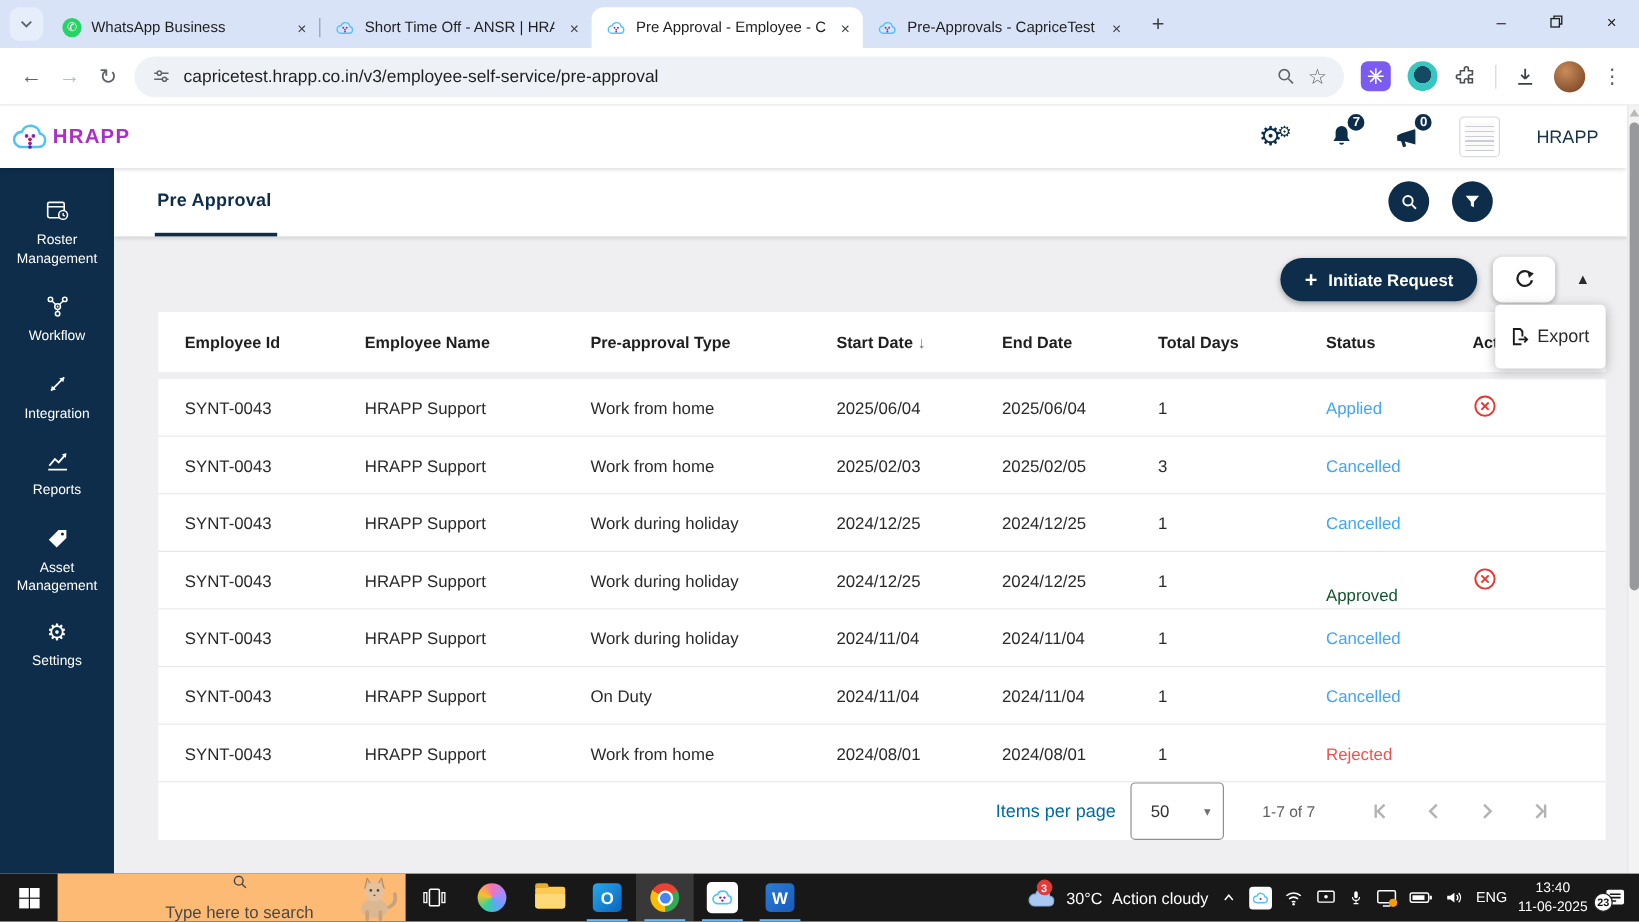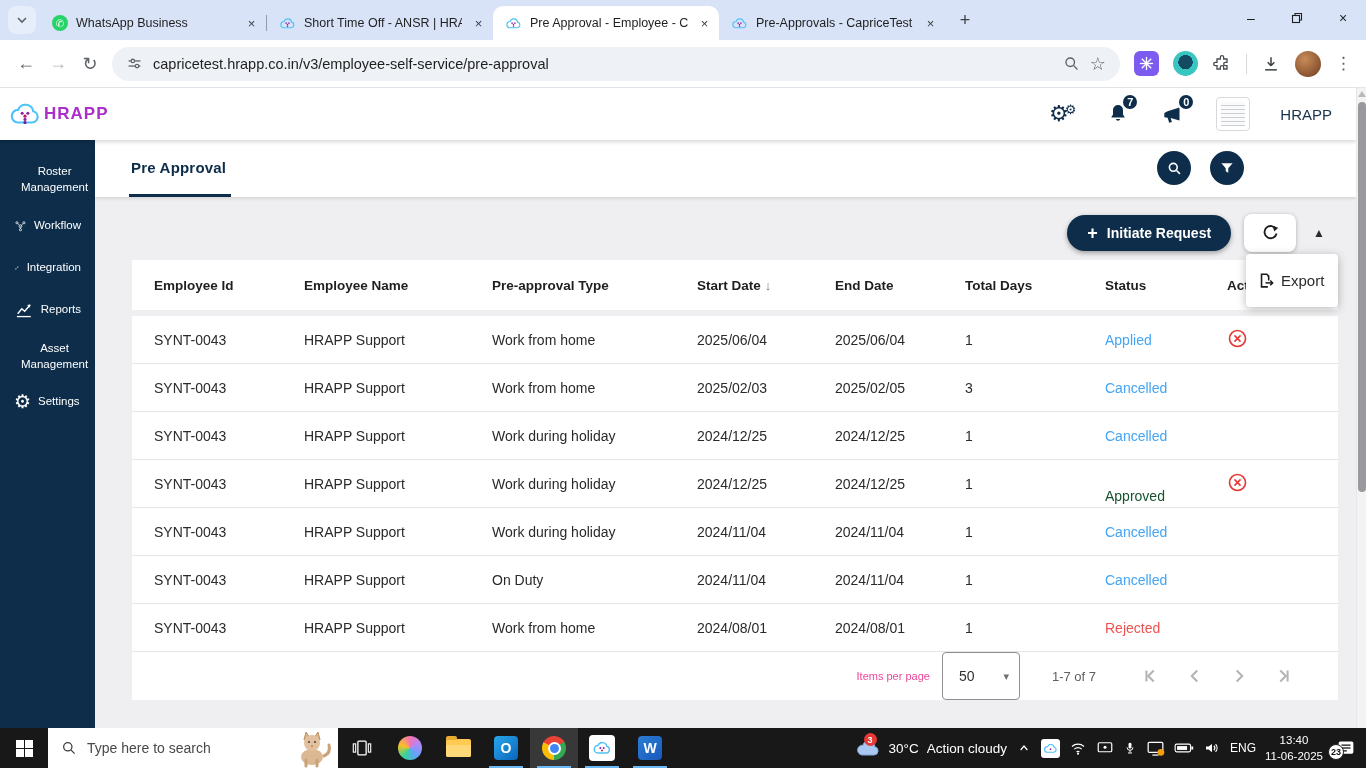--- a/index.html
+++ b/index.html
@@ -41,21 +41,21 @@
   .badge { position:absolute; top:-8px; right:-9px; min-width:18px; height:18px; padding:0 3px; border-radius:50%; background:#0d2d4a; color:#fff; font-size:11px; font-weight:700; display:flex; align-items:center; justify-content:center; border:2px solid #fff; }
   .gearchar { font-size:22px; color:#0d2d4a; line-height:1; }
   .gearchar .small { font-size:13px; vertical-align:top; margin-left:-4px; }
   .thumb { width:34px; height:34px; border-radius:4px; border:1px solid #d9d9d9; background:
       linear-gradient(#fff,#fff) , #fff; position:relative; overflow:hidden; }
   .thumb:before { content:""; position:absolute; inset:4px; background:repeating-linear-gradient(#fafafa 0 3px, #c9ced6 3px 4px); }
   .hdr-name { font-size:15px; color:#16324c; }
 
   
   .sidebar { position:absolute; top:140px; left:0; width:95px; bottom:40px; background:#0d2d4a; display:flex; flex-direction:column; align-items:center; padding-top:14px; }
-  .snav { display:flex; flex-direction:row; align-items:center; gap:7px; padding:10px 14px; width:100%; color:#fff; }
+  .snav { display:flex; flex-direction:column; align-items:center; gap:7px; padding:10px 2px; width:100%; color:#fff; }
   .snav .lbl { font-size:11.5px; text-align:center; line-height:1.35; }
   .sgear { font-size:19px; color:#fff; line-height:1; }
 
   
   .main { position:absolute; top:140px; left:95px; right:10px; bottom:40px; background:#efeff1; }
   .topbar { position:absolute; top:0; left:0; right:0; height:57px; background:#fff; box-shadow:0 2px 3px rgba(0,0,0,.10); }
   .page-tab { position:absolute; left:36px; top:19px; font-size:15px; font-weight:700; color:#0d2d4a; letter-spacing:.2px; }
   .tab-underline { position:absolute; left:34px; bottom:0; width:102px; height:3px; background:#0d2d4a; }
   .circle-btn { position:absolute; top:11px; width:34px; height:34px; border-radius:50%; background:#0d2d4a; display:flex; align-items:center; justify-content:center; }
   .circle-btn.search { right:165px; }
@@ -73,37 +73,37 @@
   .tablecard { position:absolute; left:37px; right:18px; top:120px; }
   .grid-cols { display:grid; grid-template-columns:150px 188px 205px 138px 140px 130px 140px 1fr; align-items:center; }
   .thead { height:50px; background:#fff; font-size:13.5px; font-weight:700; color:#1f1f1f; }
   .thead > div, .tr > div { padding-left:22px; white-space:nowrap; }
   .thead > .c-days, .tr > .c-days { padding-left:12px; }
   .thead > .c-action, .tr > .c-action { padding-left:4px; }
   .tgap { height:6px; }
   .tr { height:48px; background:#fff; font-size:14px; color:#2a2a2a; border-bottom:1px solid #e6e6e6; }
   .sortarrow { color:#757575; font-weight:400; margin-left:4px; font-size:13px; }
   .tfoot { height:48px; background:#fff; display:flex; align-items:center; justify-content:flex-end; padding-right:40px; }
-  .ipp-label { font-size:11px; color:#ec4899; }
+  .ipp-label { font-size:15px; color:#0369a1; }
   .pageselect { width:78px; height:48px; border:1px solid #8f8f8f; border-radius:4px; background:#fff; margin:0 18px 0 12px; display:flex; align-items:center; justify-content:space-between; padding:0 10px 0 16px; font-size:14px; color:#333; }
   .pageselect .caret { color:#6f6f6f; font-size:11px; }
   .range { font-size:13px; color:#5f5f5f; margin:0 26px 0 14px; }
   .pgbtn { width:30px; height:30px; display:flex; align-items:center; justify-content:center; margin-left:14px; }
 
   
   .scrollbar { position:absolute; top:88px; right:0; width:10px; bottom:40px; background:#f3f3f3; border-left:1px solid #e7e7e7; z-index:8; }
   .scroll-up { position:absolute; top:3px; left:1px; width:0; height:0; border-left:4px solid transparent; border-right:4px solid transparent; border-bottom:6px solid #b9b9b9; }
   .scroll-thumb { position:absolute; top:14px; left:1px; width:8px; height:390px; background:#97999c; border-radius:4px; }
 
   
   .taskbar { position:absolute; left:0; right:0; bottom:0; height:40px; background:#181818; display:flex; align-items:stretch; color:#fff; z-index:10; }
   .start { width:48px; display:flex; align-items:center; justify-content:center; }
   .winlogo { display:grid; grid-template-columns:8px 8px; grid-template-rows:8px 8px; gap:1px; }
   .winlogo span { background:#fff; }
-  .tsearch { width:290px; background:#ffffff; display:flex; align-items:center; gap:10px; padding-left:13px; position:relative; }
+  .tsearch { width:290px; background:#fdba74; display:flex; align-items:center; gap:10px; padding-left:13px; position:relative;flex-direction:column; }
   .tsearch .ph { font-size:14px; color:#494949; }
   .cat { position:absolute; right:4px; bottom:0; }
   .tbtn { width:48px; display:flex; align-items:center; justify-content:center; position:relative; }
   .tbtn.running:after { content:""; position:absolute; left:7px; right:7px; bottom:0; height:2px; background:#6cb8f5; }
   .tbtn.active { background:rgba(255,255,255,.14); }
   .folder { width:25px; height:18px; background:#ffca51; border-radius:2px; position:relative; }
   .folder:before { content:""; position:absolute; top:-3px; left:0; width:11px; height:4px; background:#e8ab34; border-radius:2px 2px 0 0; }
   .folder:after { content:""; position:absolute; left:0; bottom:0; width:100%; height:12px; background:#ffd977; border-radius:0 0 2px 2px; }
   .sqicon { width:24px; height:24px; border-radius:4px; display:flex; align-items:center; justify-content:center; font-weight:700; color:#fff; font-size:14px; }
   .outlook { background:linear-gradient(135deg,#28a8ea,#0a64bd); }

